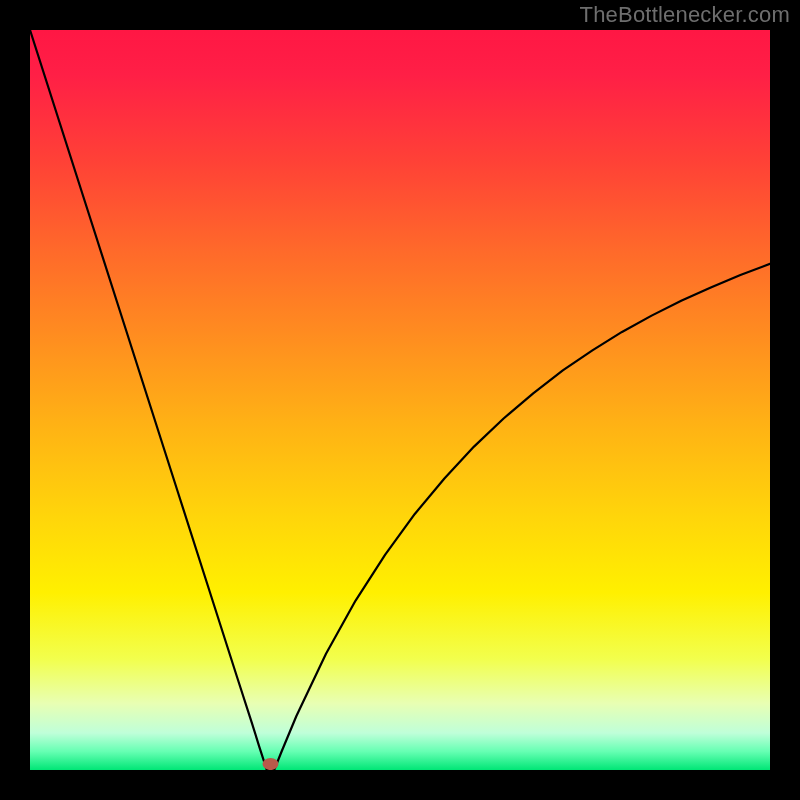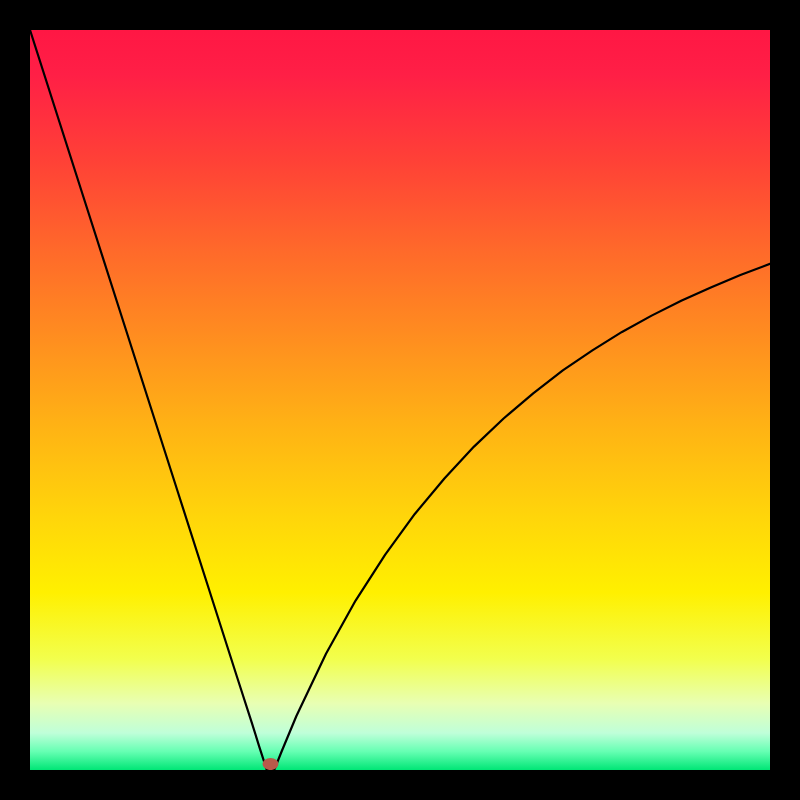--- a/index.html
+++ b/index.html
@@ -36,20 +36,21 @@
     overflow: hidden;
   }
   svg {
     display: block;
   }
 </style>
 </head>
 <body>
 
 <div class="frame">
+  <div class="watermark">TheBottlenecker.com</div>
 
   <div class="plot-wrapper">
     <svg id="chart-svg" width="740" height="740" viewBox="0 0 740 740" preserveAspectRatio="none">
       <defs>
         <linearGradient id="bg-grad" x1="0" y1="0" x2="0" y2="1">
             <stop offset="0%" stop-color="#ff1744"></stop>
             <stop offset="6%" stop-color="#ff1f46"></stop>
             <stop offset="18%" stop-color="#ff4236"></stop>
             <stop offset="30%" stop-color="#ff6a2a"></stop>
             <stop offset="42%" stop-color="#ff8f1f"></stop>

